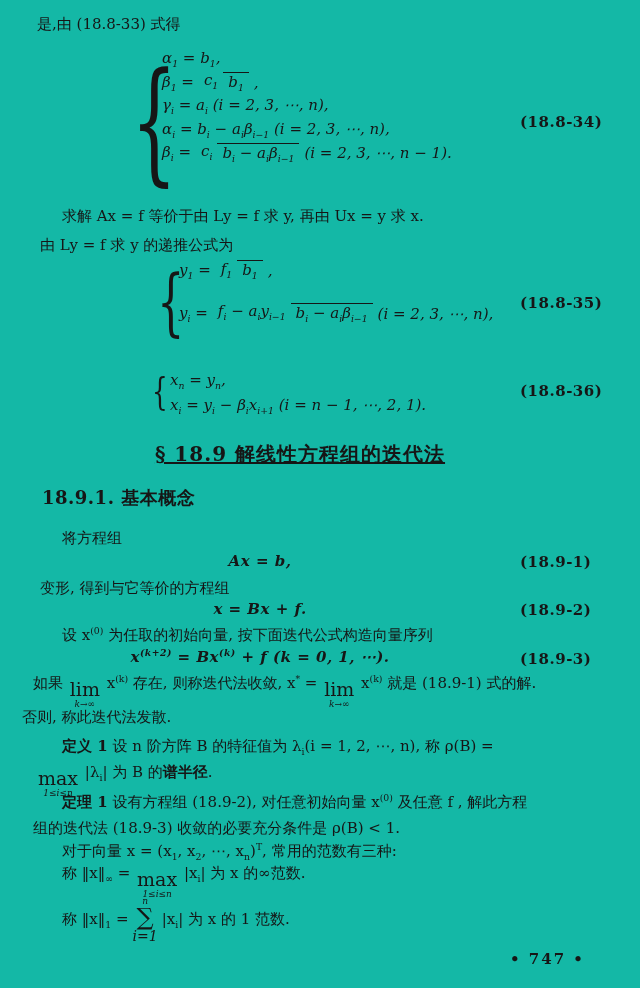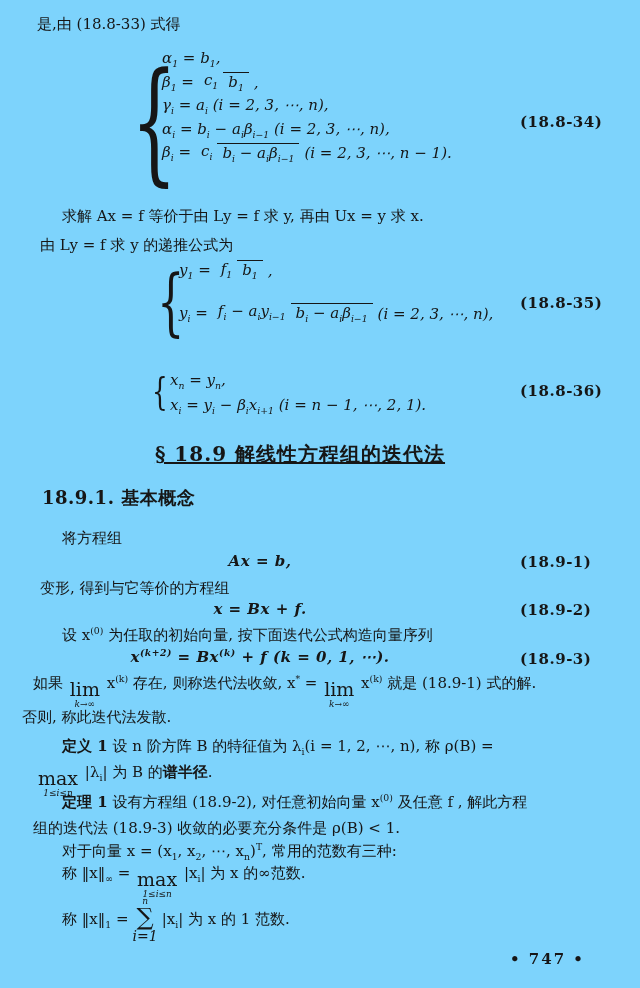--- a/index.html
+++ b/index.html
@@ -1,19 +1,19 @@
 <!DOCTYPE html>
 <html><head>
 <meta charset="utf-8">
 <style>
   * { margin:0; padding:0; box-sizing:border-box; }
   html,body { background:#e8e8e6; }
   .page {
     position:relative; width:640px; height:988px; margin:0 auto;
-    background:#7dd3fc; color:#161616; overflow:hidden;
+    background:#14b8a6; color:#161616; overflow:hidden;
     font-family:"DejaVu Serif","Liberation Serif",serif;
     font-size:15px; line-height:1.35;
   }
   .abs { position:absolute; white-space:nowrap; }
   .math { font-style:italic; }
   sub, sup { font-size:0.62em; font-style:inherit; }
   
   .disp-wrap { left:0; width:520px; text-align:center; }
   .disp-eq { font-style:italic; font-weight:700; letter-spacing:0.5px; }
   .eq-label { font-weight:600; letter-spacing:0.5px; }

